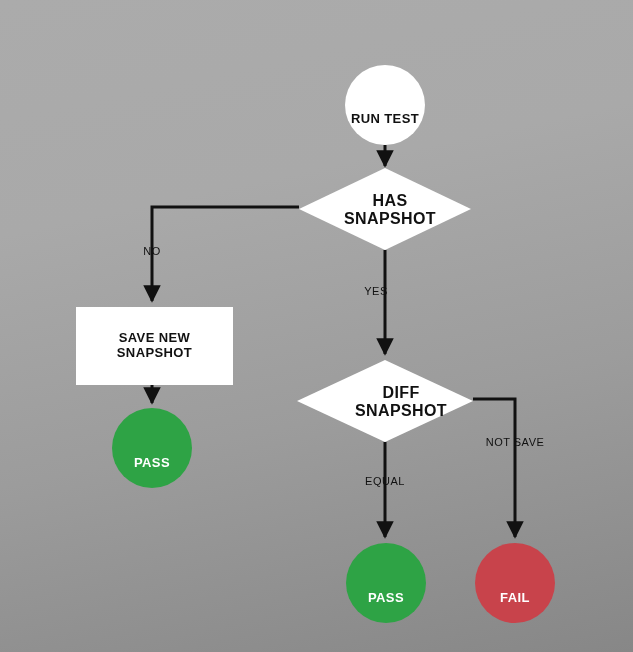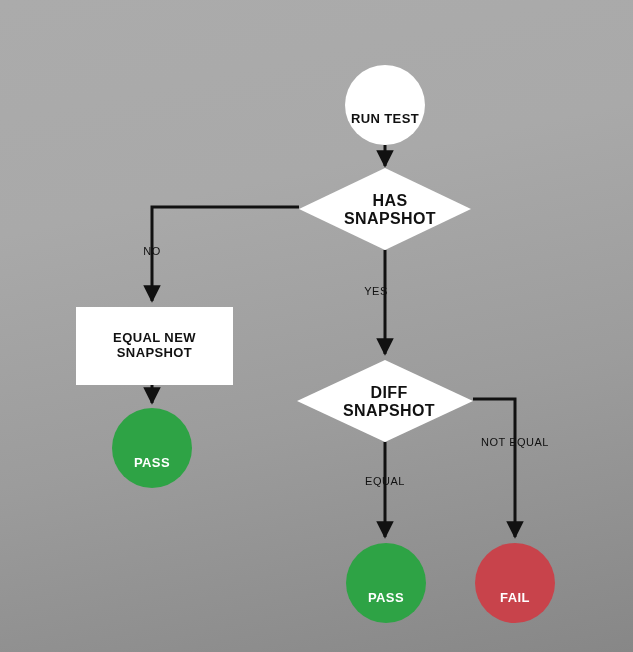--- a/index.html
+++ b/index.html
@@ -101,33 +101,33 @@
     <circle cx="386" cy="583" r="40" fill="#2ea345"></circle>
 
     <circle cx="515" cy="583" r="40" fill="#c8434b"></circle>
   </svg>
 
   <div class="node-label label-dark terminal-text" style="left:325px; top:96px; width:120px;">RUN TEST</div>
 
   <div class="node-label label-dark decision-text" style="left:325px; top:192px; width:130px;">HAS
 SNAPSHOT</div>
 
-  <div class="node-label label-dark process-text" style="left:76px; top:331px; width:157px;">EQUAL NEW
+  <div class="node-label label-dark process-text" style="left:76px; top:331px; width:157px;">SAVE NEW
 SNAPSHOT</div>
 
   <div class="node-label label-light terminal-text" style="left:92px; top:440px; width:120px;">PASS</div>
 
-  <div class="node-label label-dark decision-text" style="left:324px; top:384px; width:130px;">DIFF
+  <div class="node-label label-dark decision-text" style="left:336px; top:384px; width:130px;">DIFF
 SNAPSHOT</div>
 
   <div class="node-label label-light terminal-text" style="left:326px; top:575px; width:120px;">PASS</div>
 
   <div class="node-label label-light terminal-text" style="left:455px; top:575px; width:120px;">FAIL</div>
 
   <div class="edge-label" style="left:152px; top:251px;">NO</div>
 
   <div class="edge-label" style="left:376px; top:291px;text-align:right;">YES</div>
 
   <div class="edge-label" style="left:385px; top:481px;">EQUAL</div>
 
-  <div class="edge-label" style="left:515px; top:442px;">NOT EQUAL</div>
+  <div class="edge-label" style="left:515px; top:442px;">NOT SAVE</div>
 
 </div>
 
 </body></html>

